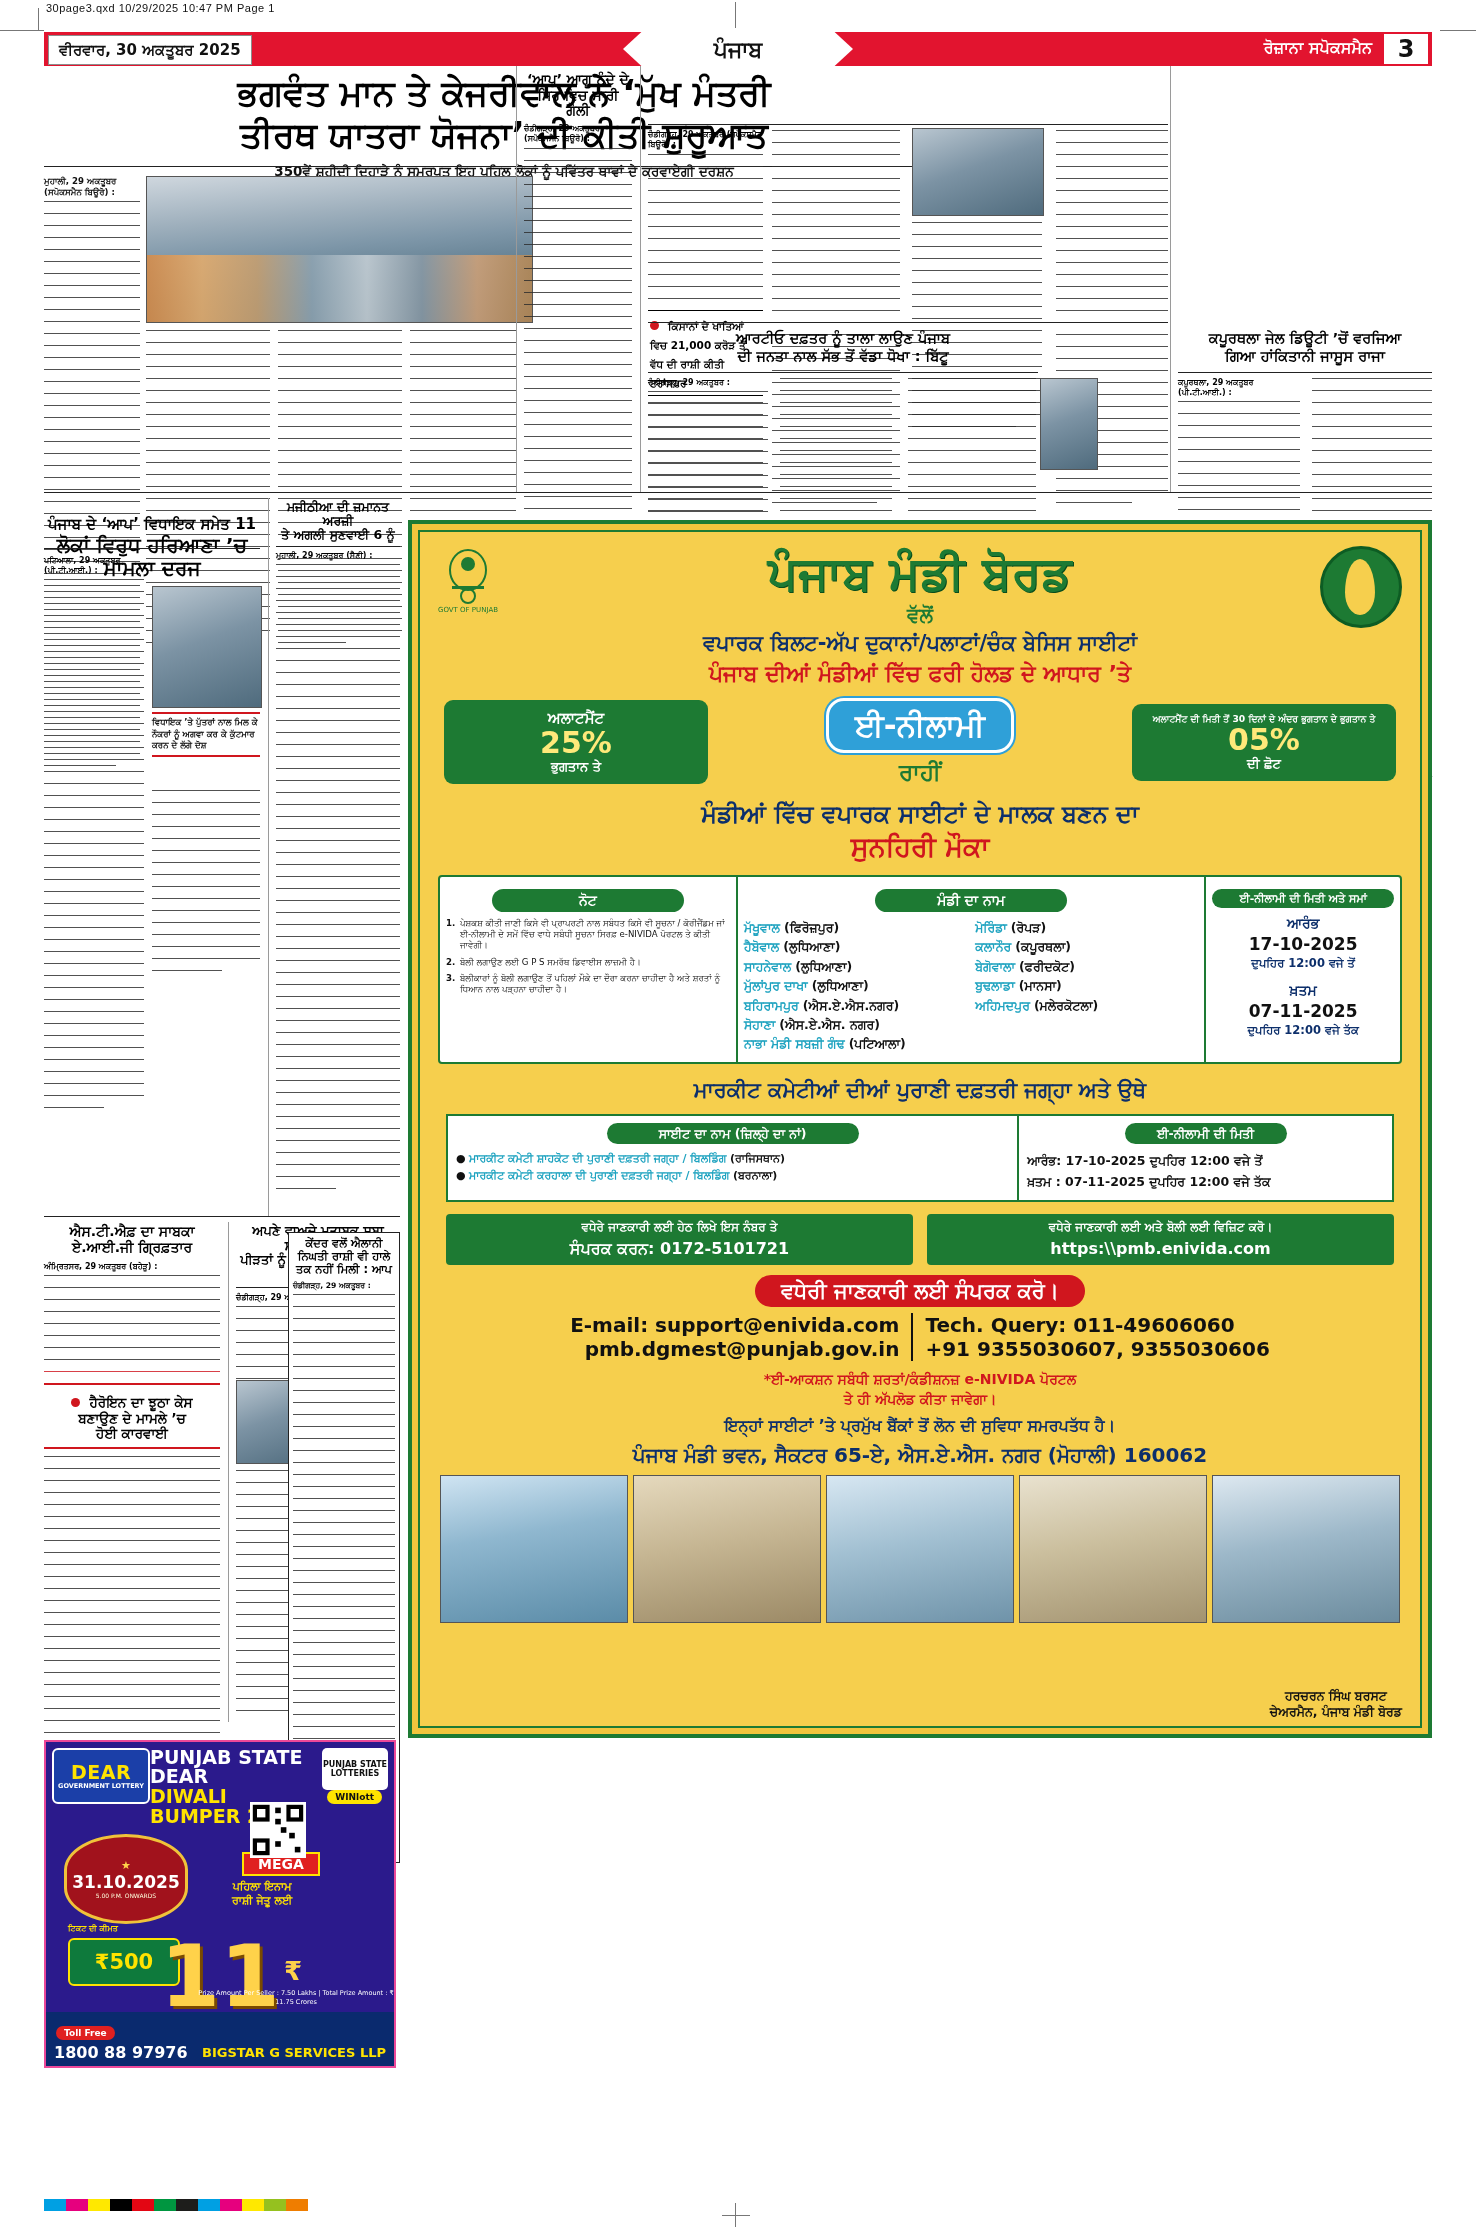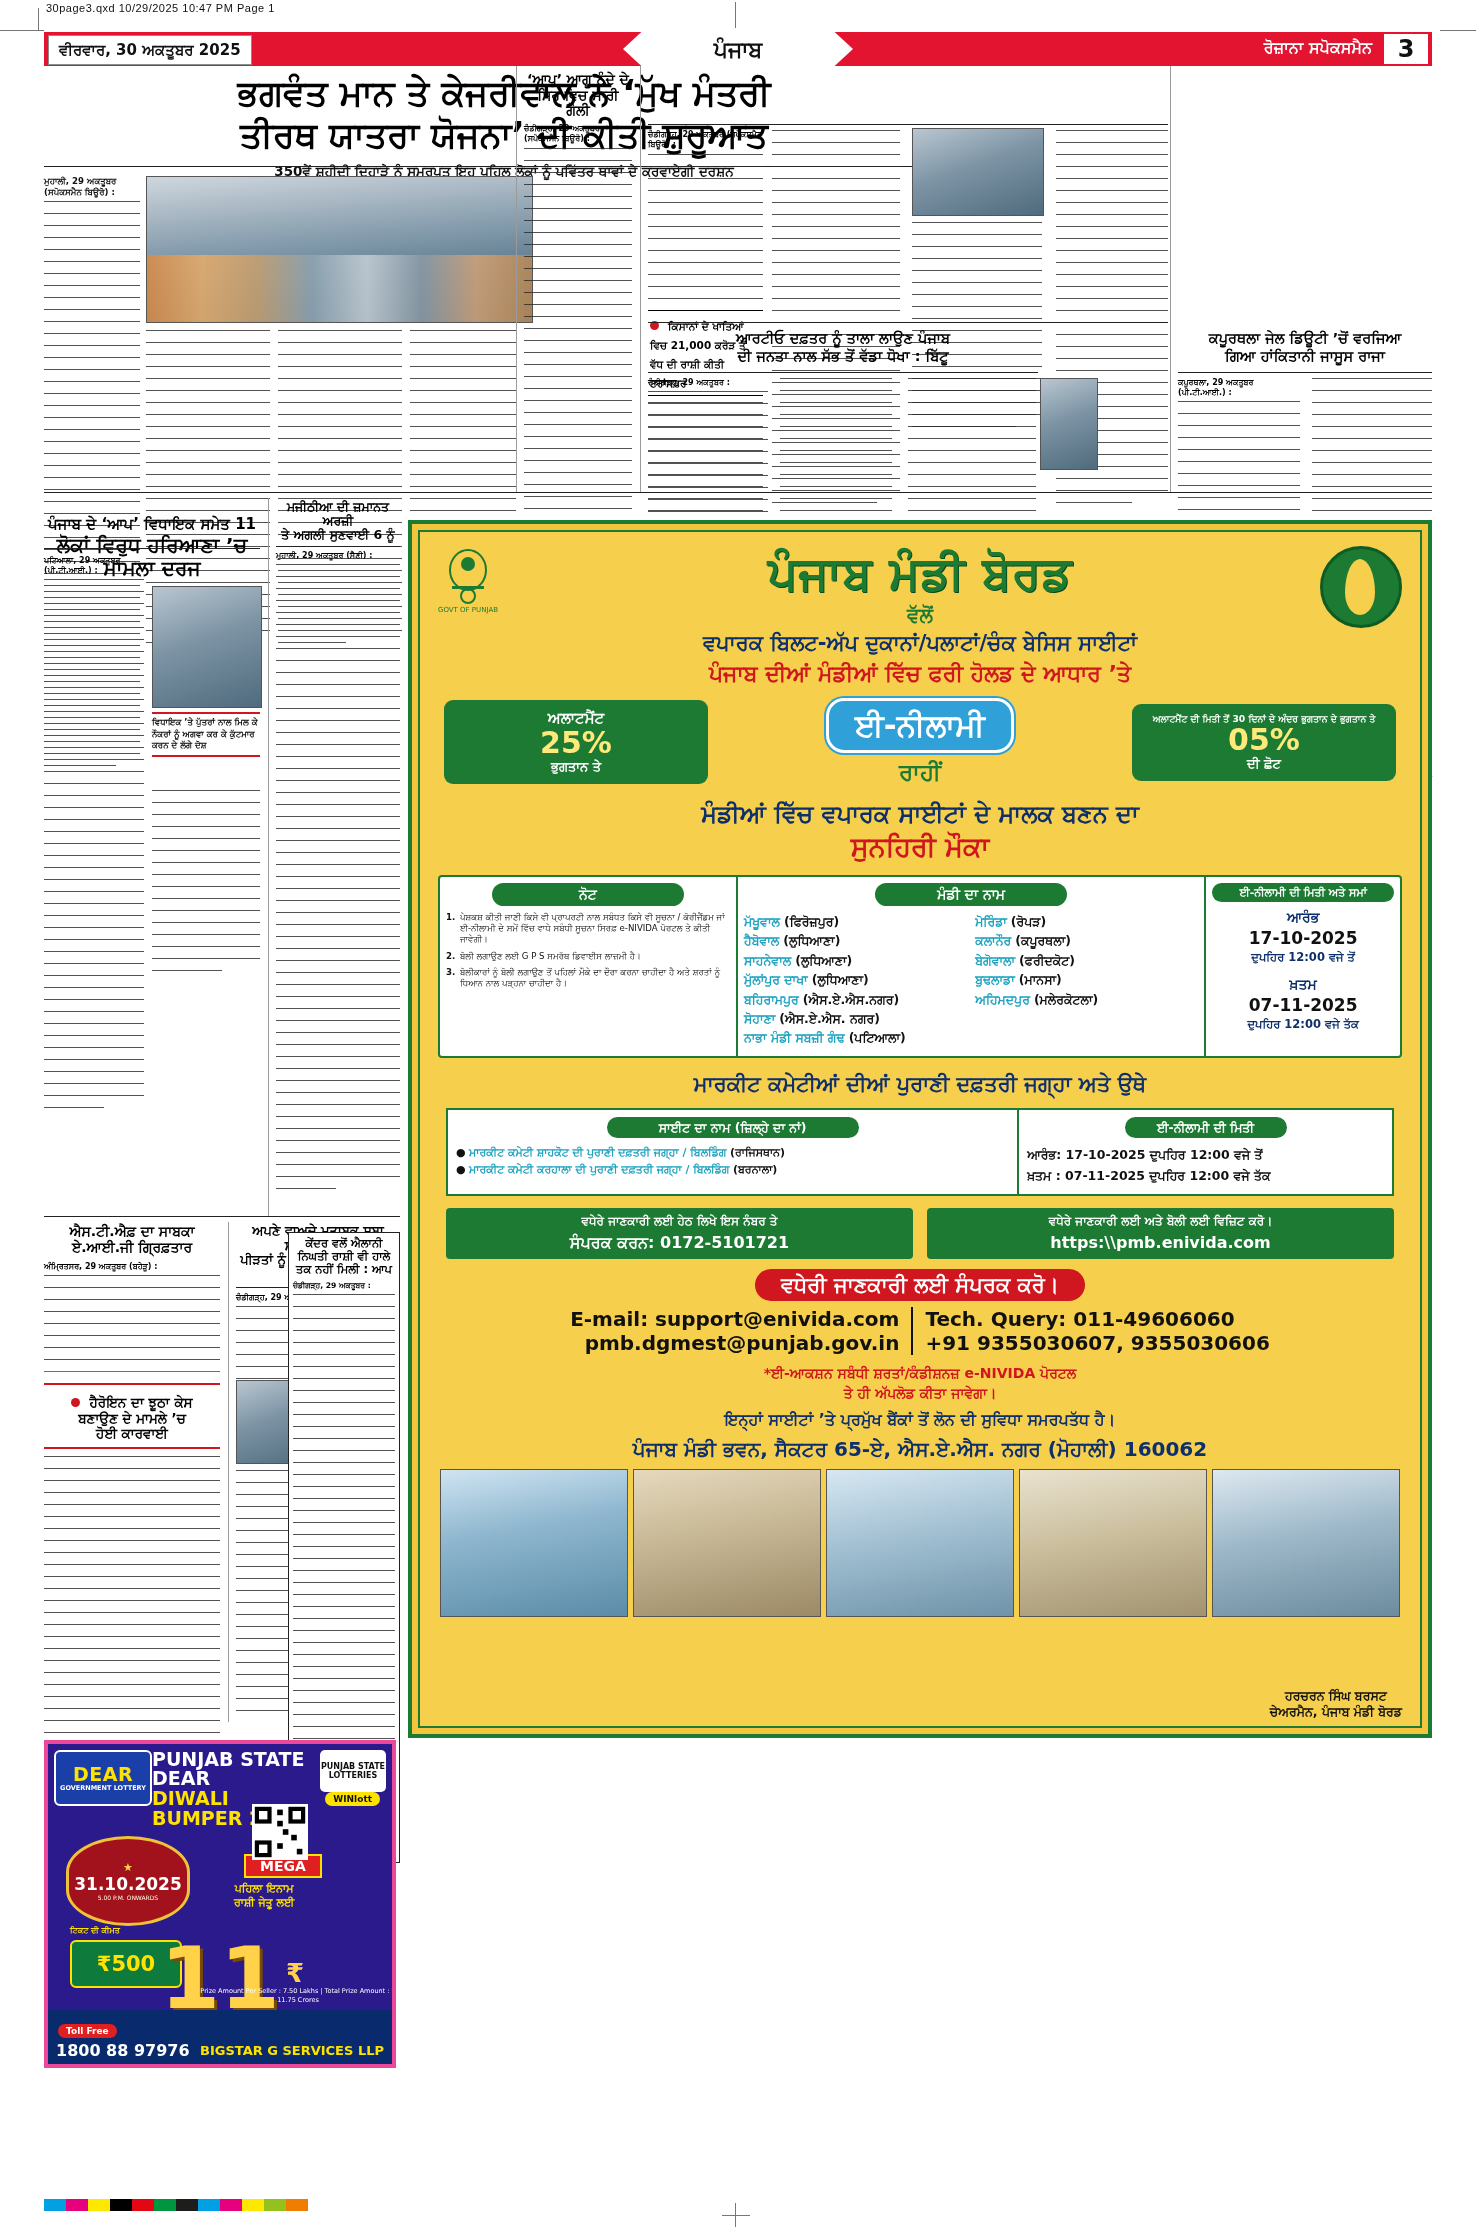--- a/index.html
+++ b/index.html
@@ -54,21 +54,21 @@
   .g-badge .b2{font-size:30px;font-weight:bold;color:#ffe97a;line-height:1.05;}
   .g-badge .b3{font-size:13px;font-weight:bold;}
   .e-auc{text-align:center;width:300px;}
   .e-auc .cap{display:inline-block;background:#2fa0d8;color:#fff;border-radius:18px;padding:6px 26px;font-size:31px;font-weight:bold;border:3px solid #fff;box-shadow:0 0 0 2px #2fa0d8;}
   .e-auc .rahi{font-size:23px;font-weight:bold;color:#1d7a33;margin-top:6px;}
 
   .mandi-op{text-align:center;font-size:24px;font-weight:bold;color:#0d2f6b;margin-top:14px;}
   .mandi-op2{text-align:center;font-size:27px;font-weight:bold;color:#d0161e;margin-top:3px;}
 
   .tbl{margin:12px 8px 0 8px;background:#fff;border:2px solid #1d7a33;border-radius:4px;display:flex;}
-  .tcol{flex:1;padding:4px 6px 8px 6px;border-right:2px solid #1d7a33;}
+  .tcol{flex:1;padding:10px 6px 8px 6px;border-right:2px solid #1d7a33;}
   .tcol:last-child{border-right:none;}
   .thead{background:#1d7a33;color:#fff;border-radius:14px;text-align:center;font-size:14px;font-weight:bold;padding:3px 6px;margin:2px auto 6px auto;max-width:180px;}
   .note-li{font-size:8.6px;color:#111;line-height:1.3;margin-bottom:5px;display:flex;gap:4px;}
   .note-li b{flex:0 0 10px;}
   .mkt{font-size:12.5px;color:#111;line-height:1.55;}
   .mkt span.nm{color:#1fa3c0;font-weight:bold;}
   .mkt b{color:#111;}
   .datecell{text-align:center;font-size:13px;color:#111;line-height:1.35;}
   .datecell .big{font-size:17px;font-weight:bold;color:#111;}
   .datecell .blu{color:#0d2f6b;font-weight:bold;font-size:14px;}
@@ -86,21 +86,21 @@
   .contact{display:flex;justify-content:center;gap:0;margin-top:6px;font-size:20px;font-weight:bold;color:#111;}
   .contact .cl{padding-right:12px;border-right:2px solid #111;text-align:right;}
   .contact .cr{padding-left:12px;}
   .mandi-star{text-align:center;font-size:14px;font-weight:bold;color:#d0161e;margin-top:8px;line-height:1.45;}
   .mandi-addr{text-align:center;font-size:20px;font-weight:bold;color:#0d2f6b;margin-top:8px;}
   .photostrip{display:flex;gap:5px;margin:8px 10px 0 10px;height:148px;}
   .ph{flex:1;border:1px solid #555;}
   .sign{position:absolute;right:18px;bottom:6px;text-align:center;font-size:12.5px;font-weight:bold;color:#111;line-height:1.3;}
 
   
-  #lotto{left:44px;top:1740px;width:352px;height:328px;background:#2b1a8c;border:4px solid #ec4899;box-sizing:border-box;overflow:hidden;}
+  #lotto{left:44px;top:1740px;width:352px;height:328px;background:#2b1a8c;border:2px solid #ec4899;box-sizing:border-box;overflow:hidden;}
   .lt-top{display:flex;align-items:flex-start;padding:6px 6px 0 6px;}
   .dear{width:94px;height:52px;background:#1b3fa8;border:2px solid #fff;border-radius:6px;display:flex;flex-direction:column;align-items:center;justify-content:center;}
   .dear .d1{font-size:19px;font-weight:bold;color:#ffe300;letter-spacing:.5px;line-height:1;}
   .dear .d2{font-size:6.5px;font-weight:bold;color:#fff;}
   .lt-t{flex:1;text-align:left;}
   .lt-t .l1{font-size:19px;font-weight:bold;color:#fff;line-height:1.02;}
   .lt-t .l2{font-size:19px;font-weight:bold;color:#fff;line-height:1.02;}
   .lt-t .l3{font-size:19px;font-weight:bold;color:#ffe300;line-height:1.05;}
   .pslbadge{width:66px;height:42px;background:#fff;border-radius:5px;text-align:center;font-size:8px;font-weight:bold;color:#111;display:flex;flex-direction:column;justify-content:center;line-height:1.15;}
   .datebadge{position:absolute;left:18px;top:92px;width:118px;height:84px;background:#a1121c;border:3px solid #f0c23a;border-radius:50%/40%;display:flex;flex-direction:column;align-items:center;justify-content:center;}

